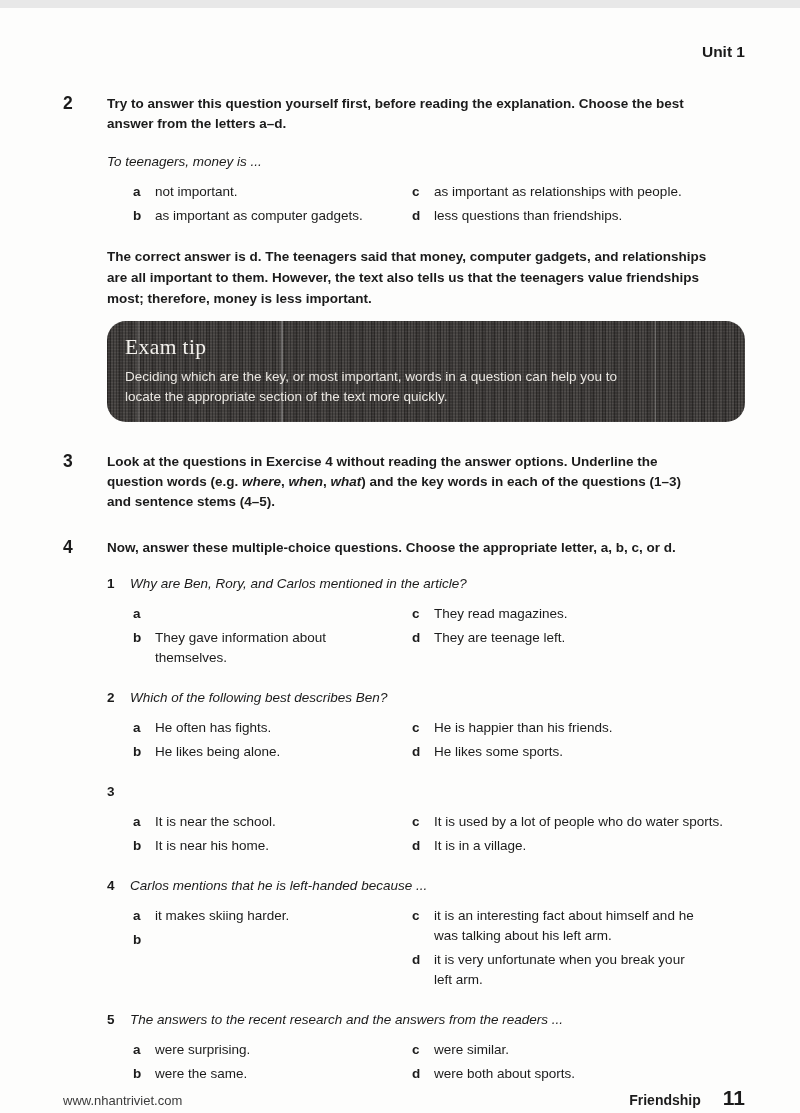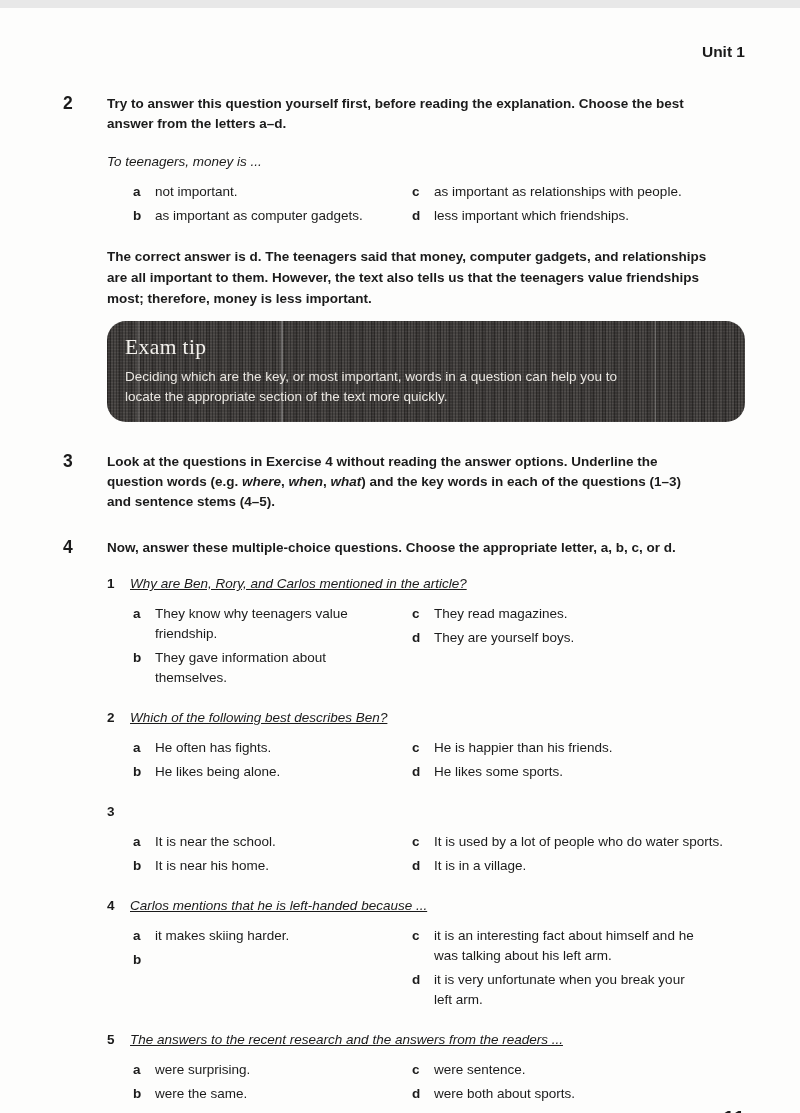--- a/index.html
+++ b/index.html
@@ -82,21 +82,21 @@
   }
   .exam-tip-body {
     white-space: pre-line;
     color: #e9e6e1;
   }
   .ex-gap { margin-bottom: 26px; }
   .ex3-instruction em { font-style: italic; }
   .question { margin-top: 16px; }
   .q-head { display: flex; }
   .q-num { width: 23px; flex: none; font-weight: 700; }
-  .q-stem { font-style: italic; text-decoration: underline; }
+  .q-stem { font-style: italic; }
   .footer {
     margin-top: auto;
     display: flex;
     justify-content: space-between;
     align-items: baseline;
   }
   .site { font-size: 13px; color: #3c3c3c; }
   .footer-right { display: flex; align-items: baseline; gap: 22px; }
   .chapter { font-weight: 700; font-size: 14px; }
   .page-num { font-weight: 700; font-size: 21px; }
@@ -125,21 +125,21 @@
             <span class="opt-text">as important as computer gadgets.</span>
           </div>
         </div>
         <div class="opt-col2">
           <div class="option">
             <span class="opt-letter">c</span>
             <span class="opt-text">as important as relationships with people.</span>
           </div>
           <div class="option">
             <span class="opt-letter">d</span>
-            <span class="opt-text">less important which friendships.</span>
+            <span class="opt-text">less questions than friendships.</span>
           </div>
         </div>
       </div>
       <p class="explanation">The correct answer is d. The teenagers said that money, computer gadgets, and relationships
 are all important to them. However, the text also tells us that the teenagers value friendships
 most; therefore, money is less important.</p>
 
       <div class="exam-tip">
         <div class="exam-tip-title">Exam tip</div>
         <div class="exam-tip-body">Deciding which are the key, or most important, words in a question can help you to
@@ -164,37 +164,35 @@
 
       <div class="question">
         <div class="q-head">
           <span class="q-num">1</span>
           <span class="q-stem">Why are Ben, Rory, and Carlos mentioned in the article?</span>
         </div>
         <div class="options">
           <div class="opt-col1">
             <div class="option">
               <span class="opt-letter">a</span>
-              <span class="opt-text">They know why teenagers value
-friendship.</span>
             </div>
             <div class="option">
               <span class="opt-letter">b</span>
               <span class="opt-text">They gave information about
 themselves.</span>
             </div>
           </div>
           <div class="opt-col2">
             <div class="option">
               <span class="opt-letter">c</span>
               <span class="opt-text">They read magazines.</span>
             </div>
             <div class="option">
               <span class="opt-letter">d</span>
-              <span class="opt-text">They are yourself boys.</span>
+              <span class="opt-text">They are teenage left.</span>
             </div>
           </div>
         </div>
       </div>
 
       <div class="question">
         <div class="q-head">
           <span class="q-num">2</span>
           <span class="q-stem">Which of the following best describes Ben?</span>
         </div>
@@ -292,21 +290,21 @@
               <span class="opt-text">were surprising.</span>
             </div>
             <div class="option">
               <span class="opt-letter">b</span>
               <span class="opt-text">were the same.</span>
             </div>
           </div>
           <div class="opt-col2">
             <div class="option">
               <span class="opt-letter">c</span>
-              <span class="opt-text">were sentence.</span>
+              <span class="opt-text">were similar.</span>
             </div>
             <div class="option">
               <span class="opt-letter">d</span>
               <span class="opt-text">were both about sports.</span>
             </div>
           </div>
         </div>
       </div>
 
     </div>

